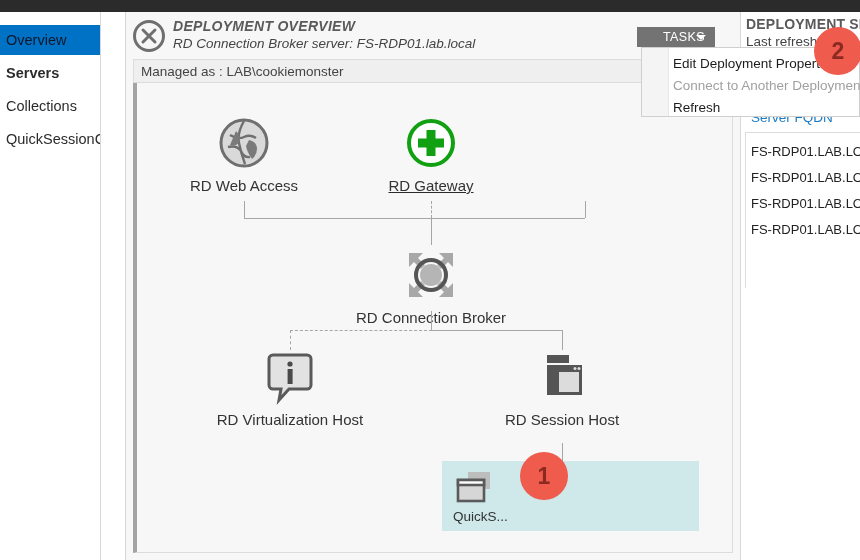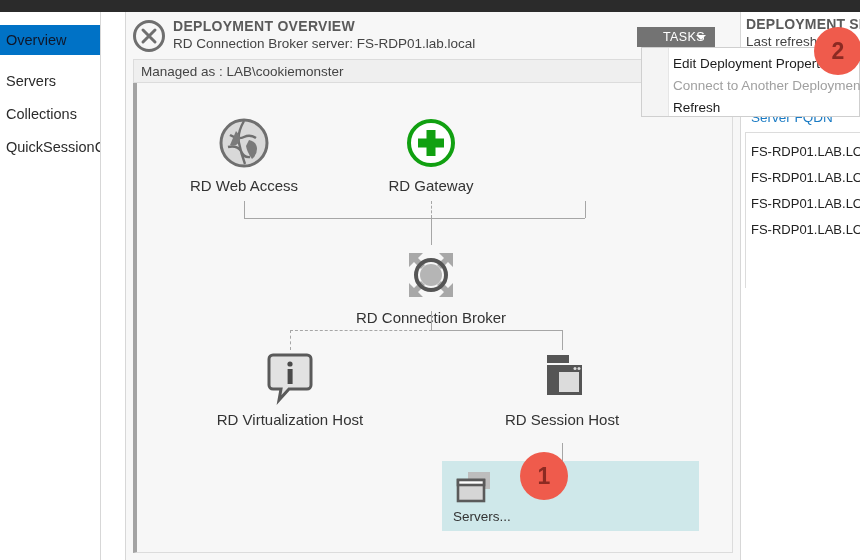--- a/index.html
+++ b/index.html
@@ -29,21 +29,21 @@
   .gutter{
     position:absolute;left:101px;top:12px;width:24px;height:548px;
     background:#ffffff;
   }
   
   .content{
     position:absolute;left:125px;top:12px;width:615px;height:548px;
     background:#f7f7f7;border-left:1px solid #d7d7d7;
   }
   
-  .hdr{position:absolute;left:0;top:0;width:615px;height:46px;}
+  .hdr{position:absolute;left:0;top:0;width:615px;height:46px;font-style:italic;}
   .hdr-icon{
     position:absolute;left:7px;top:8px;width:32px;height:32px;
     border-radius:50%;border:3px solid #6f6f6f;box-sizing:border-box;
   }
   .hdr-icon svg{position:absolute;left:3px;top:3px;}
   .hdr-title{
     position:absolute;left:47px;top:6px;
     font-size:14px;font-weight:bold;color:#5a5a5a;letter-spacing:.3px;
   }
   .hdr-sub{
@@ -145,21 +145,21 @@
 </style>
 </head>
 <body>
 
 <div class="topbar"></div>
 
 <div class="sidebar">
   <div class="side-item sel" style="margin-top:13px;">
     <span>Overview</span>
   </div>
-  <div class="side-item" style="margin-top:11px;">
+  <div class="side-item" style="margin-top:3px;font-weight:bold;">
     <span>Servers</span>
   </div>
   <div class="side-item" style="margin-top:3px;">
     <span>Collections</span>
   </div>
   <div class="side-item" style="margin-top:3px;">
     <span>QuickSessionCo...</span>
   </div>
 </div>
 <div class="gutter"></div>
@@ -185,21 +185,21 @@
         <svg width="56" height="56" viewBox="0 0 56 56">
           <circle cx="28" cy="28" r="23" fill="#d9d9d9" stroke="#6f6f6f" stroke-width="3"></circle>
           <path d="M14 20 q8 5 14 2 q6 -3 12 1 M12 32 q9 -2 13 4 q3 7 9 6 M28 6 q-7 12 -5 22 q2 10 6 21" fill="none" stroke="#6f6f6f" stroke-width="2.4"></path>
           <path d="M20 16 q6 6 3 11 q-3 5 -9 3 z" fill="#7a7a7a"></path>
           <path d="M33 25 q8 2 8 9 q0 6 -5 10 q-5 -7 -6 -13 z" fill="#7a7a7a"></path>
         </svg>
       </div>
       <div class="lbl">RD Web Access</div>
     </div>
 
-    <div class="node" style="left:219px;top:32px;">
+    <div class="node" style="left:219px;top:32px;text-decoration:underline;">
       <div class="glyph">
         <svg width="56" height="56" viewBox="0 0 56 56">
           <circle cx="28" cy="28" r="22" fill="#ffffff" stroke="#11a011" stroke-width="4"></circle>
           <path d="M28 15 V41 M15 28 H41" stroke="#11a011" stroke-width="9" stroke-linecap="butt"></path>
         </svg>
       </div>
       <div class="lbl">RD Gateway</div>
     </div>
 
 
@@ -257,21 +257,21 @@
     <div class="ln solid-v" style="left:425px;top:360px;height:18px;"></div>
 
     <div class="coll-sel">
       <div class="glyph">
         <svg width="40" height="34" viewBox="0 0 40 34">
           <rect x="12" y="1" width="22" height="17" fill="#bdbdbd"></rect>
           <rect x="2" y="9" width="26" height="21" fill="#d6d6d6" stroke="#5a5a5a" stroke-width="2.6"></rect>
           <rect x="2" y="9" width="26" height="5" fill="#ffffff" stroke="#5a5a5a" stroke-width="2.6"></rect>
         </svg>
       </div>
-      <div class="lbl">Servers...</div>
+      <div class="lbl">QuickS...</div>
     </div>
 
   </div>
 </div>
 
 <div class="right">
   <div class="r-title">DEPLOYMENT SER</div>
   <div class="r-sub">Last refreshed on</div>
   <div class="r-rule"></div>
 

